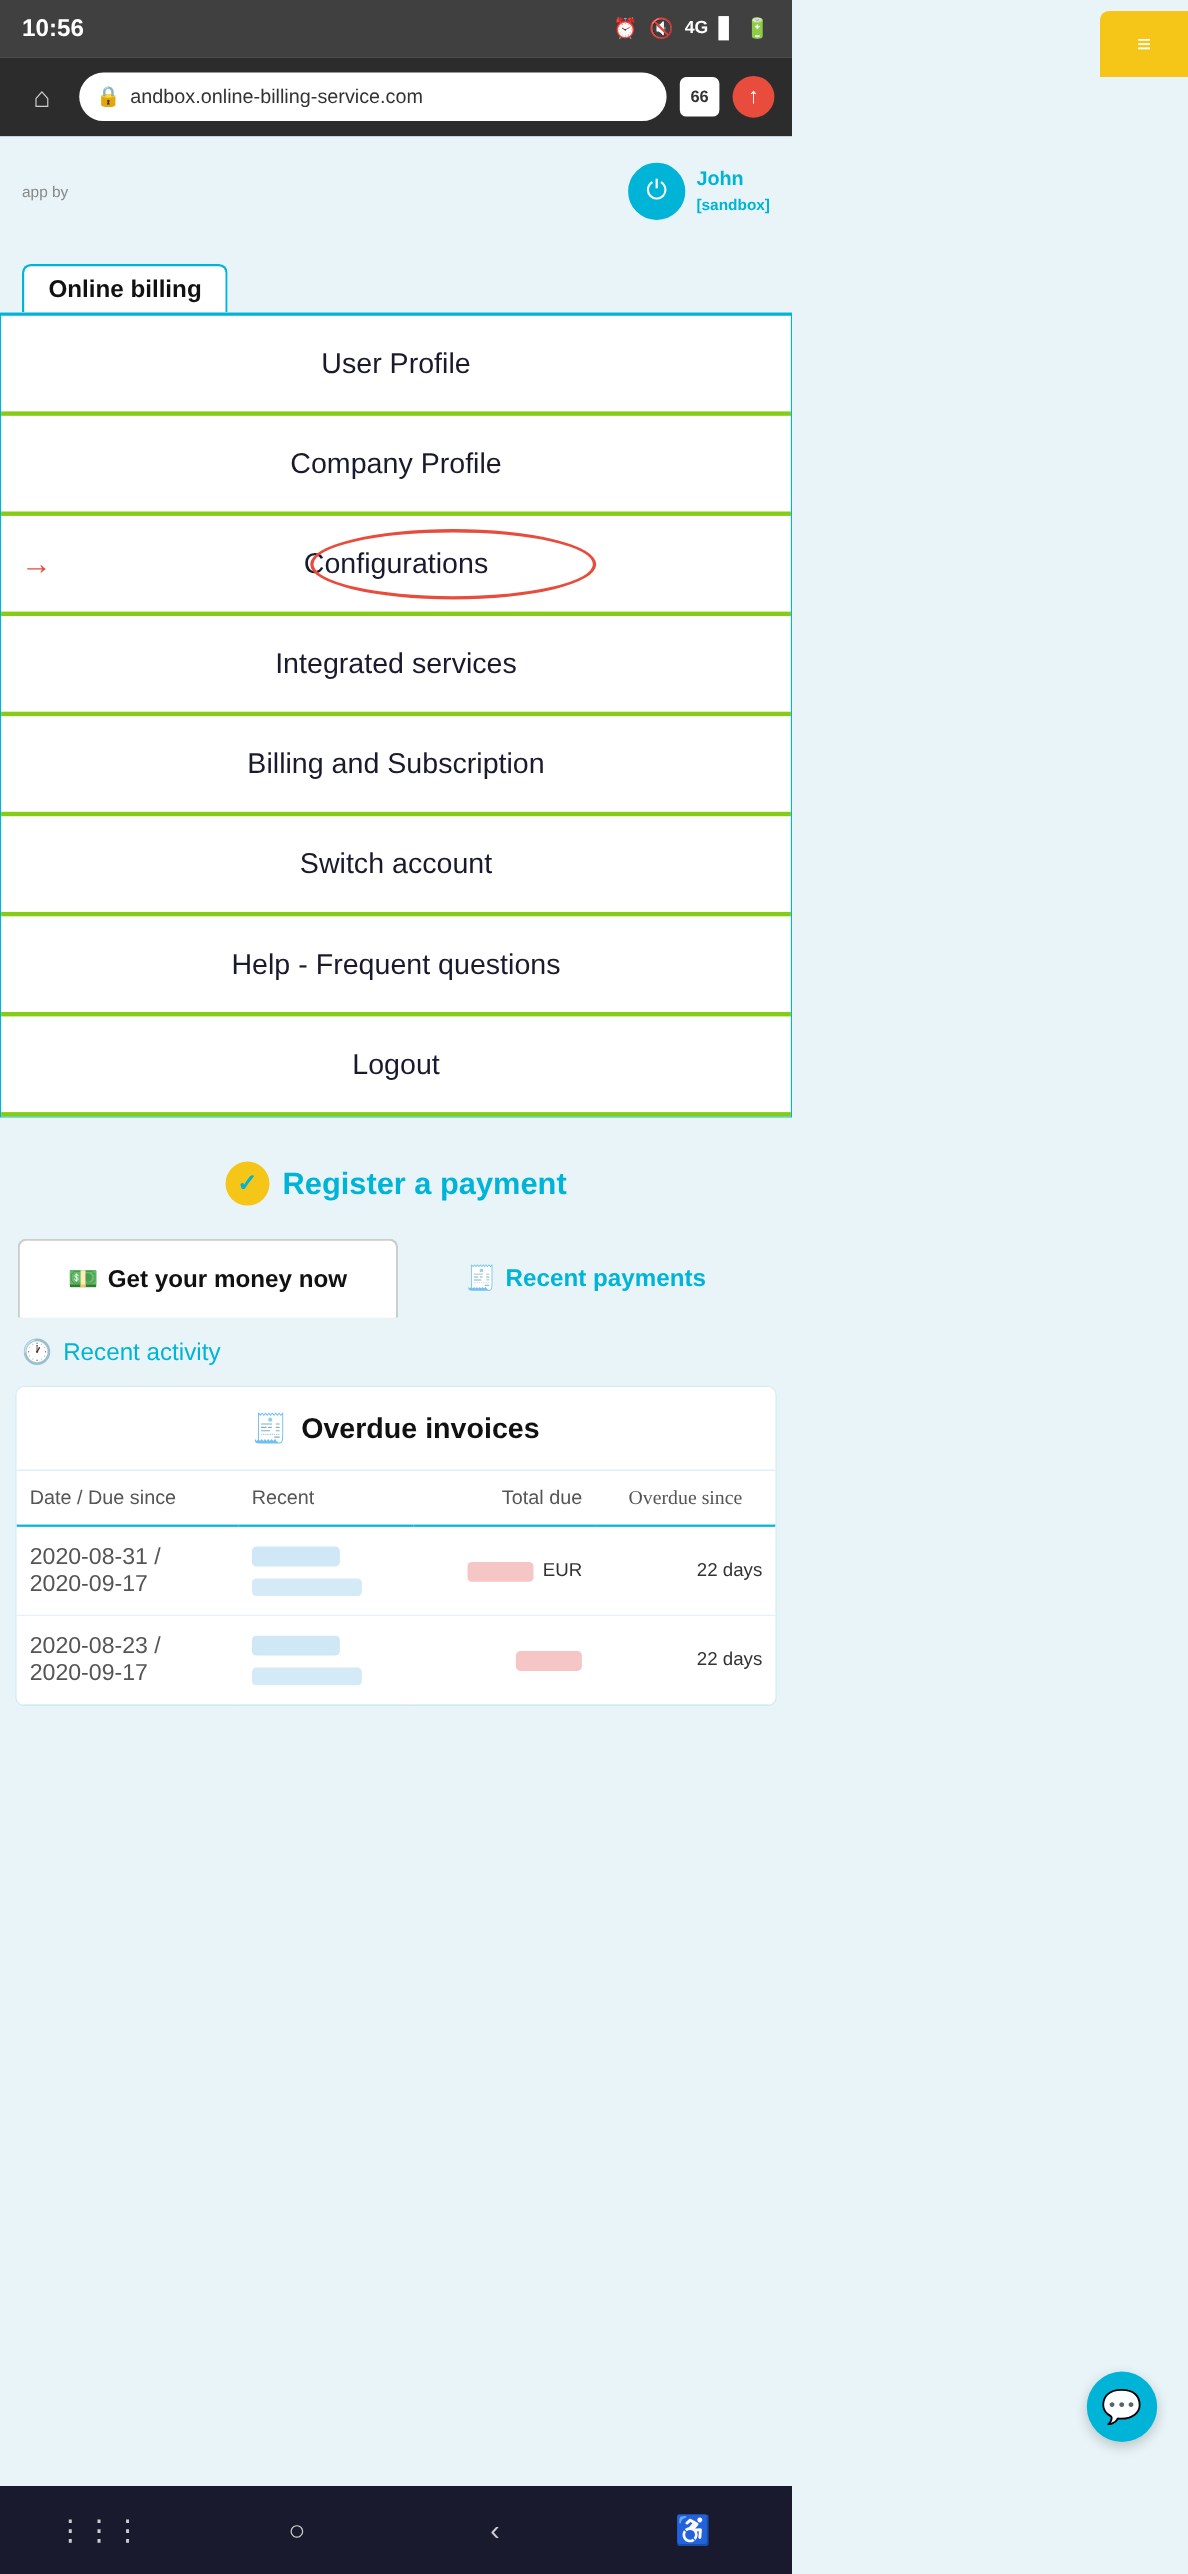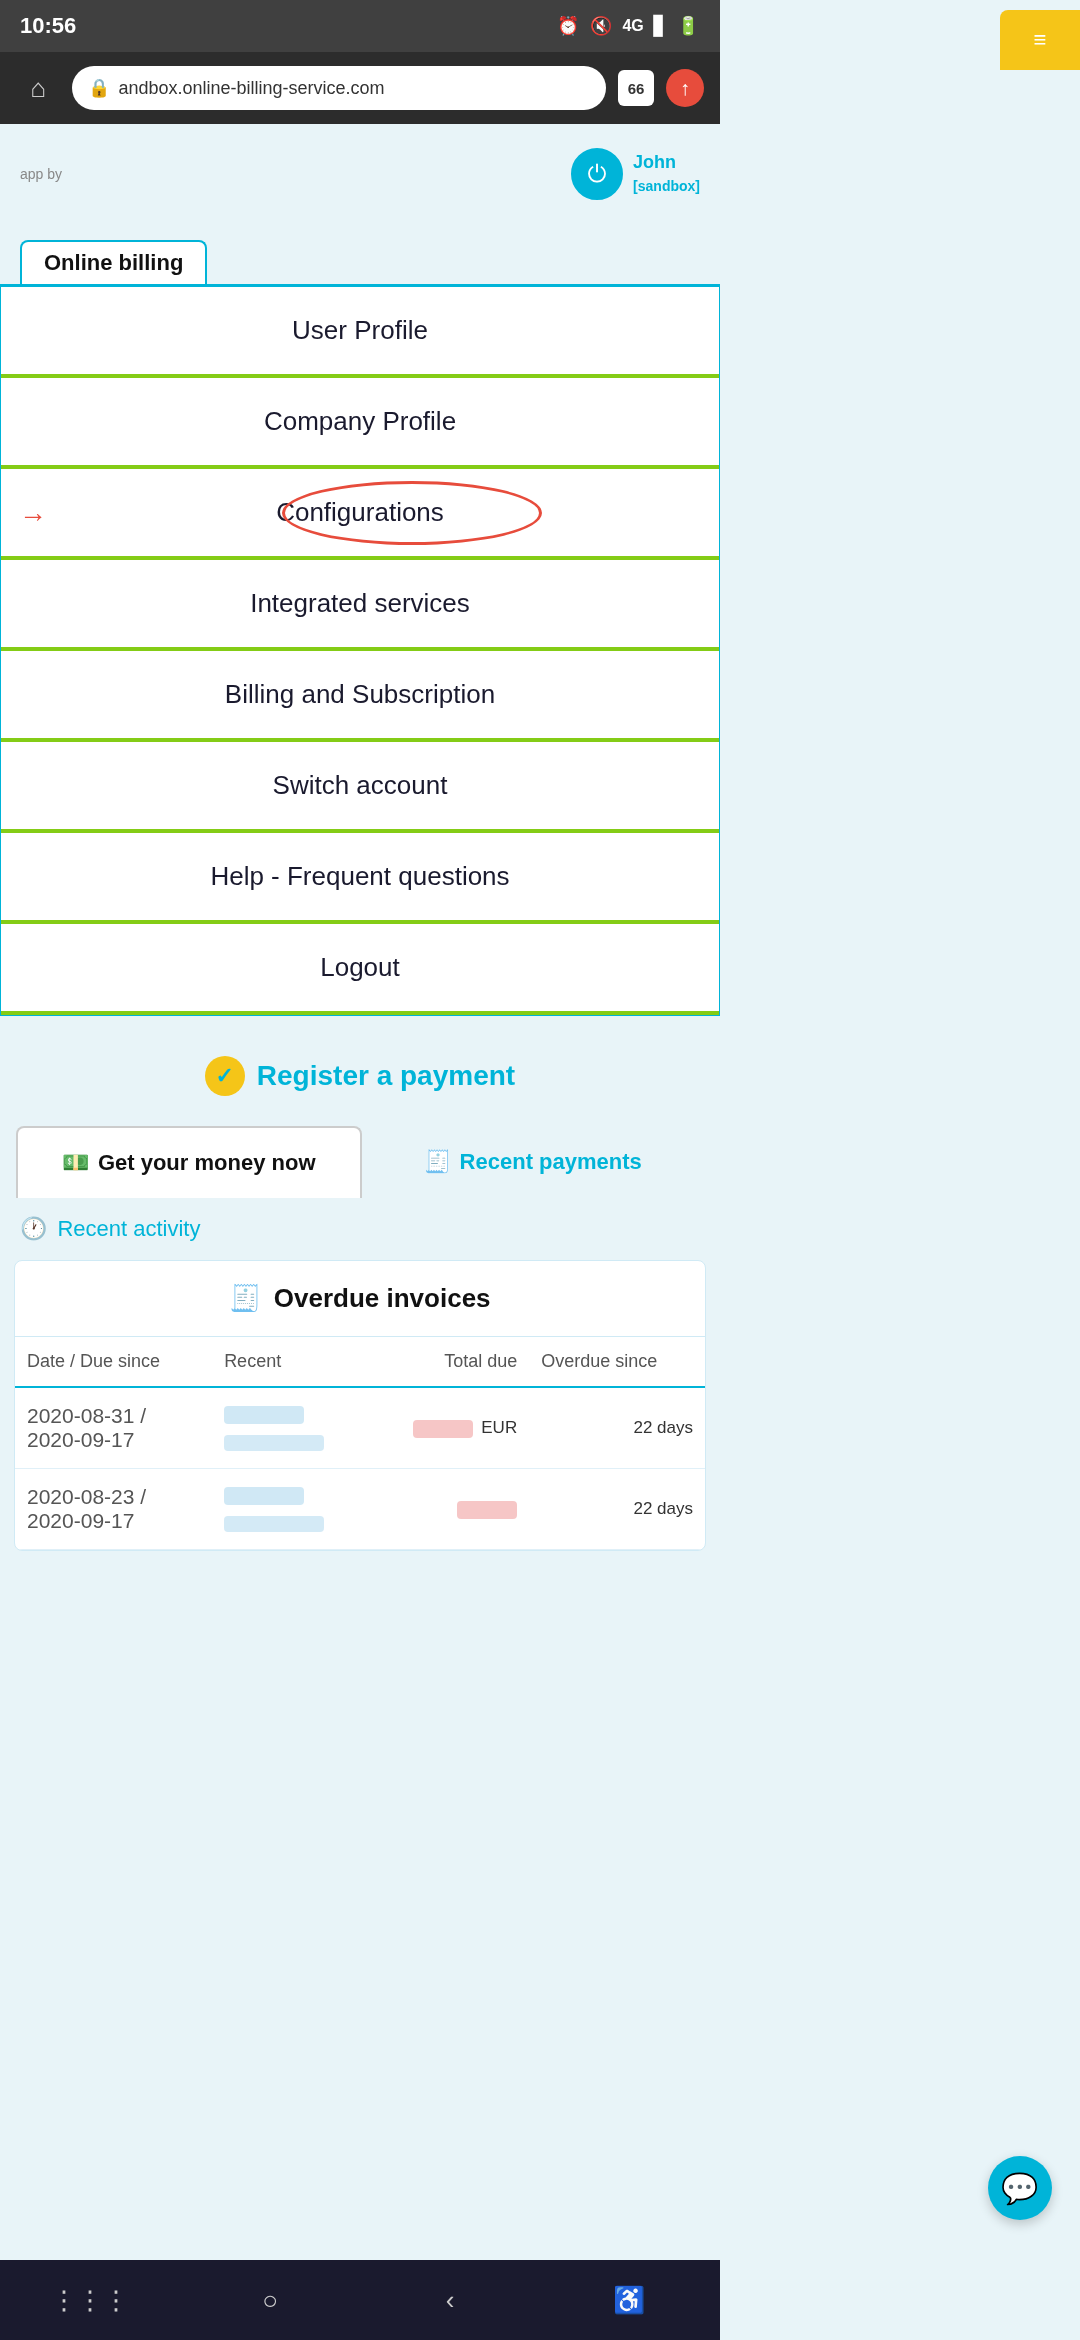--- a/index.html
+++ b/index.html
@@ -484,21 +484,21 @@
       <span class="invoice-icon">🧾</span>
       <span>Overdue invoices</span>
     </div>
 
     <table class="invoice-table">
       <thead>
         <tr>
           <th>Date / Due since</th>
           <th>Recent</th>
           <th style="text-align:right;">Total due</th>
-          <th style="text-align:left;">Overdue since</th>
+          <th style="text-align:center;font-family:Liberation Serif, serif;">Overdue since</th>
         </tr>
       </thead>
       <tbody>
 
         <tr>
           <td class="date-cell">
             <span>2020-08-31 /</span><br>
             <span>2020-09-17</span>
           </td>
           <td>

